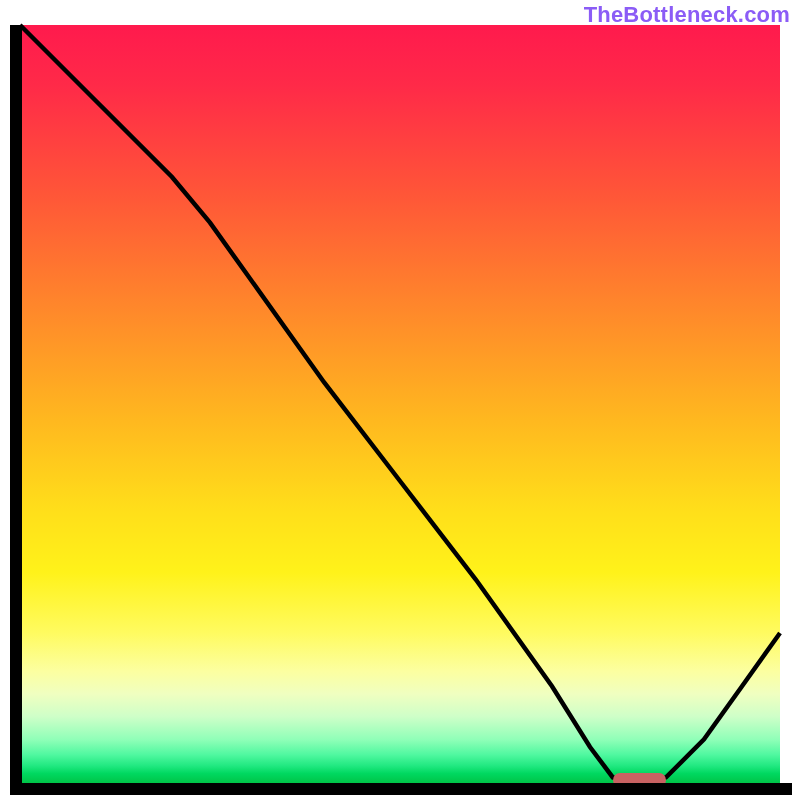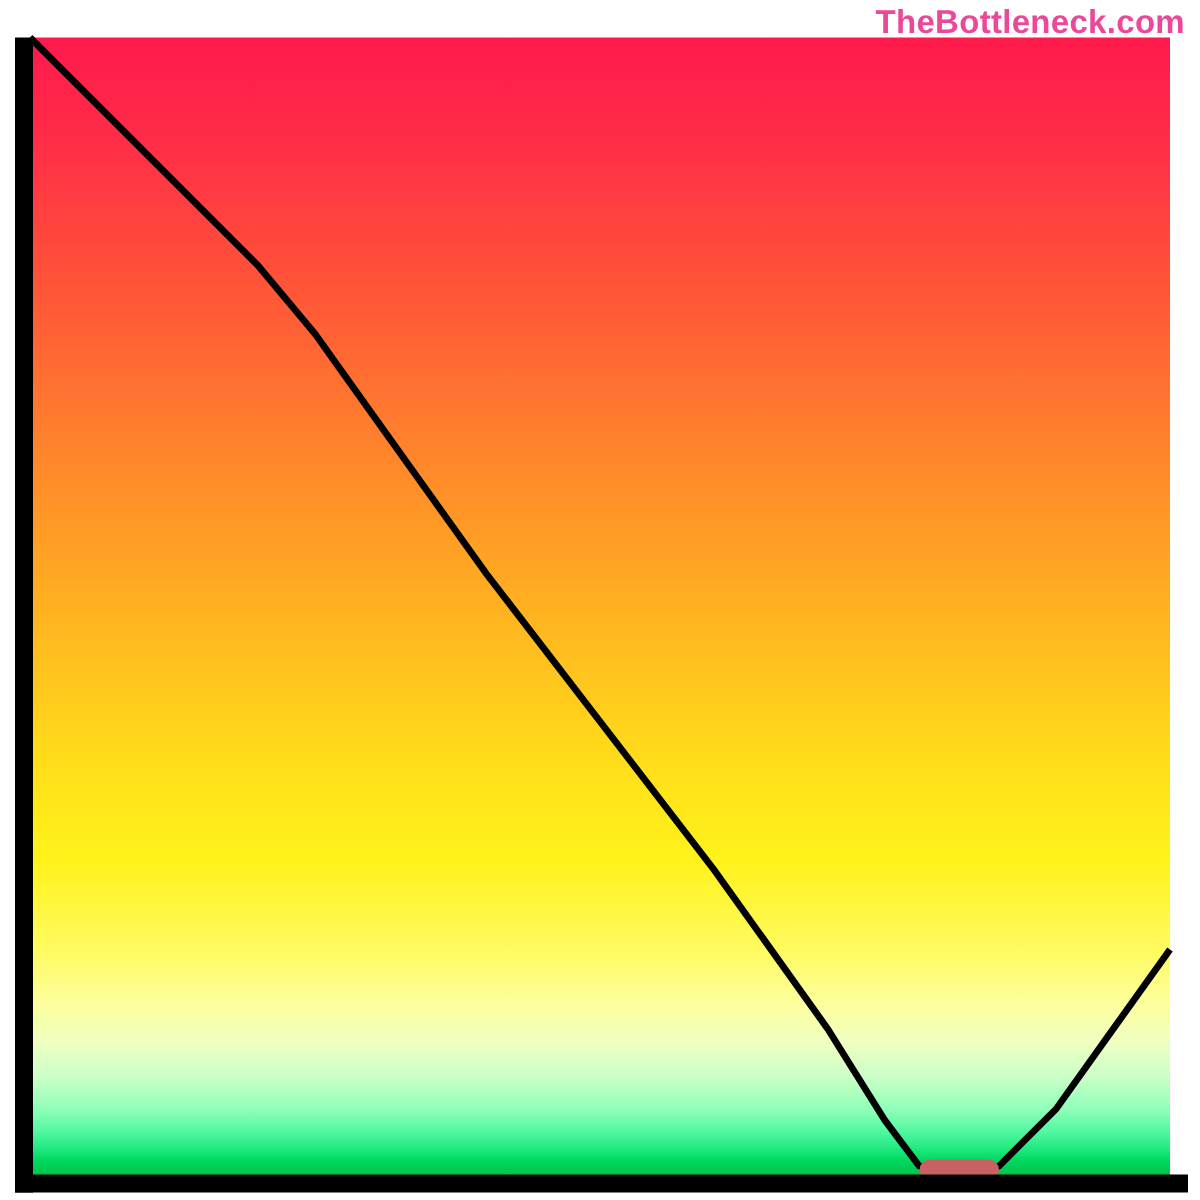--- a/index.html
+++ b/index.html
@@ -15,21 +15,21 @@
     position: relative;
     width: 800px;
     height: 800px;
   }
   .watermark {
     position: absolute;
     top: 2px;
     right: 10px;
     font-size: 22px;
     font-weight: 600;
-    color: #ec4899;
+    color: #8b5cf6;
     letter-spacing: 0.2px;
     text-align: right;
   }
   .plot-area {
     position: absolute;
     left: 20px;
     top: 25px;
     width: 760px;
     height: 760px;
     

